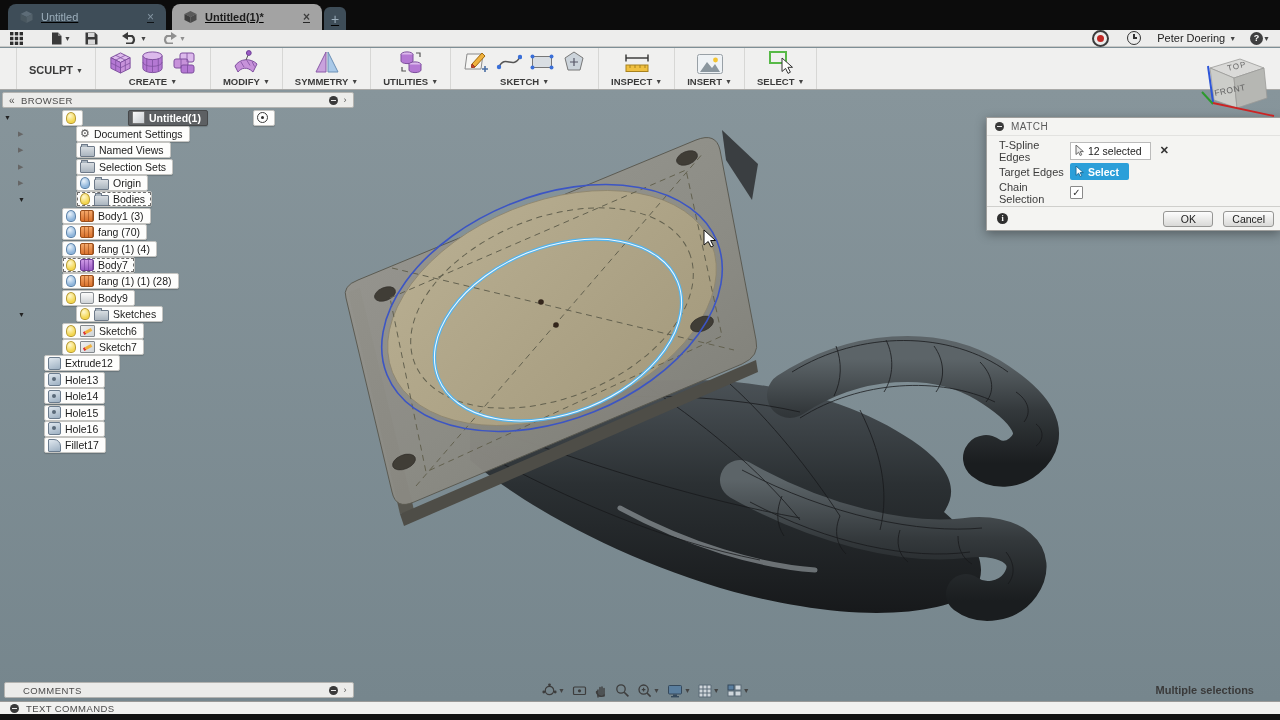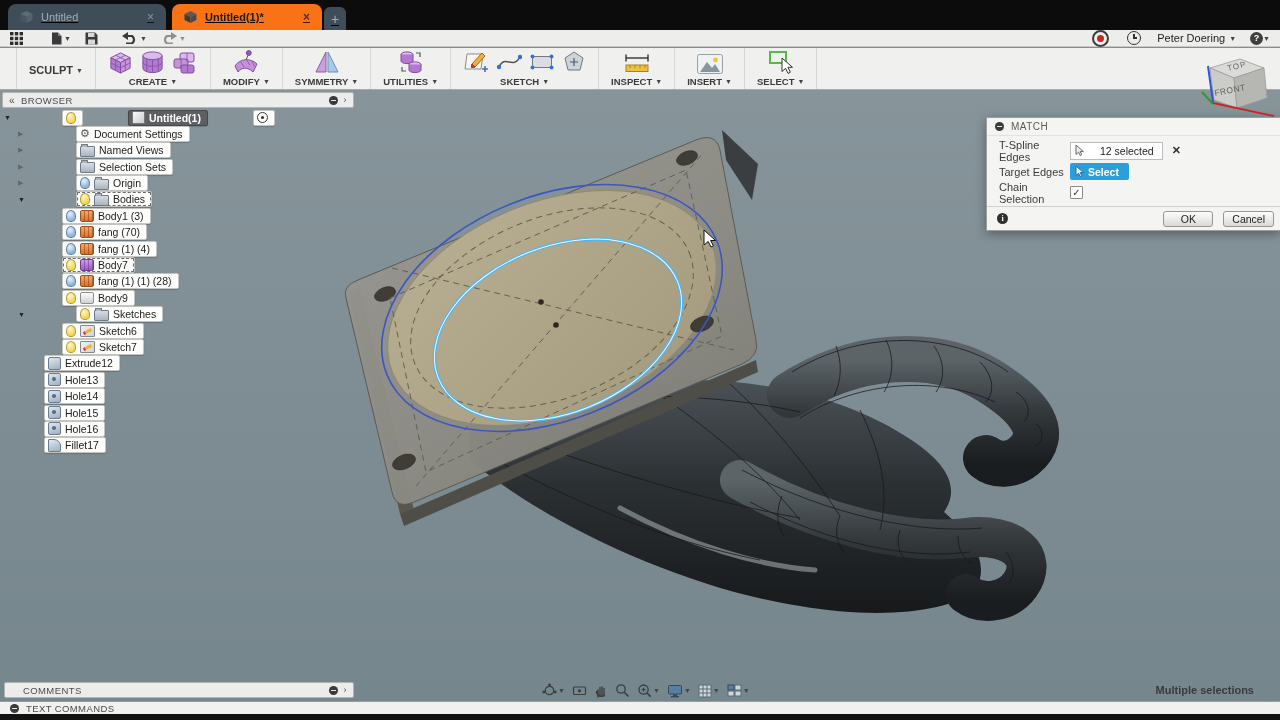--- a/index.html
+++ b/index.html
@@ -4,21 +4,21 @@
 <style>
   html,body{margin:0;padding:0;background:#222;}
   .screen{position:relative;width:1280px;height:720px;overflow:hidden;
     font-family:"Liberation Sans",sans-serif;background:#7e8f96;-webkit-font-smoothing:antialiased;}
   
   .tabbar{position:absolute;left:0;top:0;width:1280px;height:30px;background:#0c0c0c;
     display:flex;align-items:flex-end;padding-left:8px;box-sizing:border-box;text-decoration:underline;}
   .tab{height:26px;display:flex;align-items:center;gap:8px;padding:0 12px;
     border-radius:8px 8px 0 0;font-size:11px;box-sizing:border-box;}
   .tab.inactive{background:#3e4d58;color:#9caebb;width:158px;margin-right:6px;}
-  .tab.active{background:#f97316;color:#1c1c1c;font-weight:bold;width:150px;}
+  .tab.active{background:#a3a3a3;color:#1c1c1c;font-weight:bold;width:150px;}
   .tab .x{margin-left:auto;font-size:12px;line-height:1;opacity:.75;}
   .tabplus{width:22px;height:23px;background:#3e4d58;border-radius:6px 6px 0 0;color:#9caebb;
     display:grid;place-items:center;font-size:14px;margin-left:2px;}
   
   .qat{position:absolute;left:0;top:30px;width:1280px;height:17px;background:#ededec;
     border-bottom:1px solid #c9c9c7;display:flex;align-items:center;padding:0 10px;box-sizing:border-box;}
   .qbtn{display:flex;align-items:center;gap:2px;margin-right:14px;}
   .dd{font-size:7px;color:#444;line-height:1;}
   .qat .spacer{flex:1;}
   .rec{width:13px;height:13px;border:2px solid #3c3c3c;border-radius:50%;display:grid;place-items:center;}
@@ -90,21 +90,21 @@
   .radio{width:9px;height:9px;border:1.4px solid #3a3a3a;border-radius:50%;display:grid;place-items:center;}
   .radio::after{content:"";width:3.4px;height:3.4px;background:#2e2e2e;border-radius:50%;}
   
   .dlg{position:absolute;right:0;top:27px;width:294px;height:114px;background:#f4f4f2;
     border:1px solid #9e9e9c;border-right:none;box-shadow:0 3px 10px rgba(0,0,0,.35);
     font-size:11px;color:#333;box-sizing:border-box;}
   .dlg-hdr{display:flex;align-items:center;gap:7px;height:17px;padding:0 8px;
     border-bottom:1px solid #e2e2e0;color:#5a5a5a;font-size:10px;letter-spacing:.5px;}
   .dlg-row{display:flex;align-items:center;height:21px;padding-left:12px;}
   .dlg-lbl{width:71px;flex:none;font-size:11px;color:#3c3c3c;}
-  .selchip{display:inline-flex;align-items:center;gap:16px;background:#fff;border:1px solid #bbb;
+  .selchip{display:inline-flex;align-items:center;gap:4px;background:#fff;border:1px solid #bbb;
     height:16px;padding:0 8px 0 4px;font-size:10.5px;color:#222;}
   .clr-x{margin-left:9px;color:#333;font-size:11px;font-weight:bold;}
   .bluebtn{display:inline-flex;align-items:center;gap:4px;background:#2b9fd9;color:#fff;
     border-radius:2px;height:17px;padding:0 10px 0 5px;font-size:10.5px;font-weight:bold;}
   .chk{width:11px;height:11px;background:#fff;border:1px solid #8a8a8a;border-radius:1px;
     display:grid;place-items:center;font-size:10px;color:#333;line-height:1;}
   .dlg-ftr{position:absolute;left:0;right:0;bottom:0;height:23px;border-top:1px solid #cfcfcc;
     display:flex;align-items:center;padding:0 6px;}
   .info{width:11px;height:11px;background:#2f2f2f;color:#fff;border-radius:50%;
     font-size:8px;font-weight:bold;display:grid;place-items:center;font-family:"Liberation Serif",serif;margin-left:4px;}

